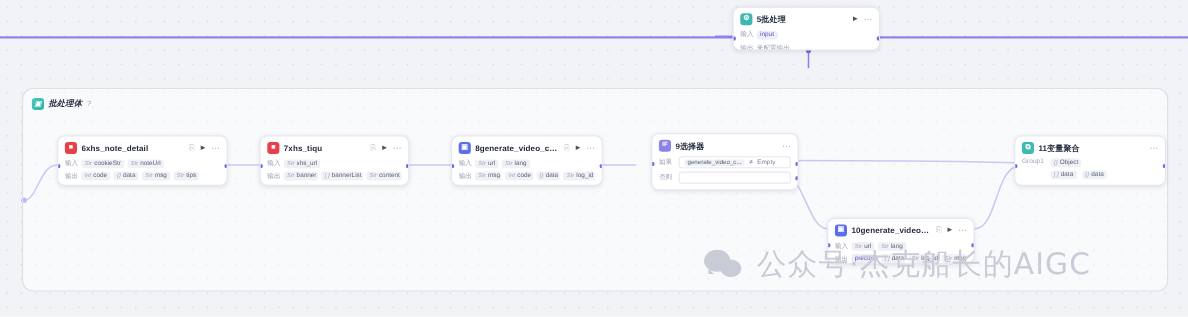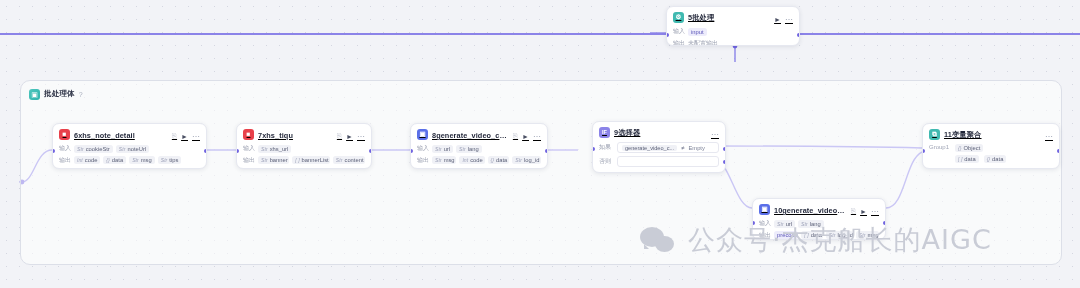--- a/index.html
+++ b/index.html
@@ -29,20 +29,21 @@
 
   
   .batch-box {
     position: absolute;
     left: 20px; top: 80px;
     width: 1042px; height: 185px;
     background: rgba(255,255,255,0.55);
     border: 1px solid #dcdfe8;
     border-radius: 10px;
     box-sizing: border-box;
+    font-style: italic;
   }
   .batch-header {
     position: absolute;
     left: 0; top: 0;
     height: 22px;
     display: flex; align-items: center; gap: 4px;
     padding: 2px 8px 0 8px;
   }
   .batch-icon {
     width: 11px; height: 11px; border-radius: 3px;
@@ -58,23 +59,22 @@
     position: absolute;
     background: #ffffff;
     border-radius: 7px;
     border: 1px solid #e6e8f0;
     box-shadow: 0 1px 4px rgba(40,45,80,0.10);
     box-sizing: border-box;
     padding: 5px 6px 6px 6px;
     overflow: hidden;
   }
   .node-head {
-    display: flex; align-items: flex-end; gap: 4px;
+    display: flex; align-items: center; gap: 4px;
     margin-bottom: 4px;
-    text-decoration: underline;
   }
   .node-ico {
     width: 11px; height: 11px; border-radius: 3px;
     flex: 0 0 auto;
     display: flex; align-items: center; justify-content: center;
     color: #fff; font-size: 6.5px; font-weight: 700; line-height: 1;
   }
   .node-title {
     font-size: 7.3px; color: #1f2437; font-weight: 700;
     white-space: nowrap; overflow: hidden; text-overflow: ellipsis;

